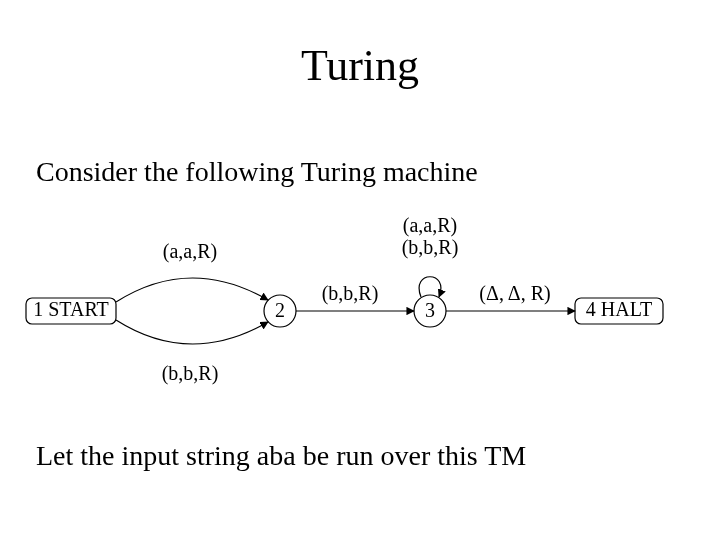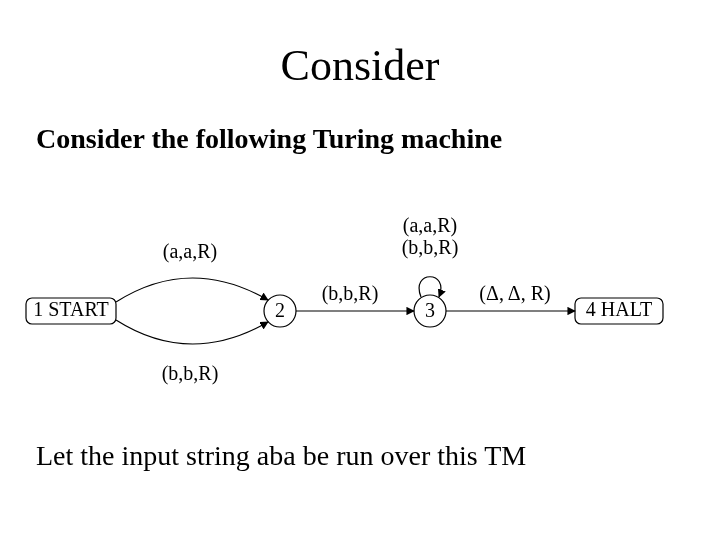--- a/index.html
+++ b/index.html
@@ -19,24 +19,23 @@
   .title {
     position: absolute;
     top: 40px;
     left: 0;
     width: 720px;
     text-align: center;
     font-size: 44px;
   }
   .subtitle {
     position: absolute;
-    top: 123px;
+    top: 156px;
     left: 36px;
     font-size: 28px;
-    font-weight: bold;
   }
   .footer {
     position: absolute;
     top: 440px;
     left: 36px;
     font-size: 28px;
   }
   .diagram {
     position: absolute;
     top: 200px;
@@ -58,21 +57,21 @@
     fill: none;
     stroke: #000000;
     stroke-width: 1.2;
   }
 </style>
 </head>
 <body>
 
 <div class="slide">
 
-  <div class="title">Consider</div>
+  <div class="title">Turing</div>
   <div class="subtitle">Consider the following Turing machine</div>
 
   <svg class="diagram" viewBox="0 0 680 200">
     <defs>
       <marker id="arrow" viewBox="0 0 10 10" refX="9" refY="5" markerWidth="7" markerHeight="7" orient="auto-start-reverse">
         <path d="M 0 0 L 10 5 L 0 10 z" fill="#000000"></path>
       </marker>
     </defs>
 
     <rect class="node" x="6" y="98" width="90" height="26" rx="6" ry="6"></rect>

